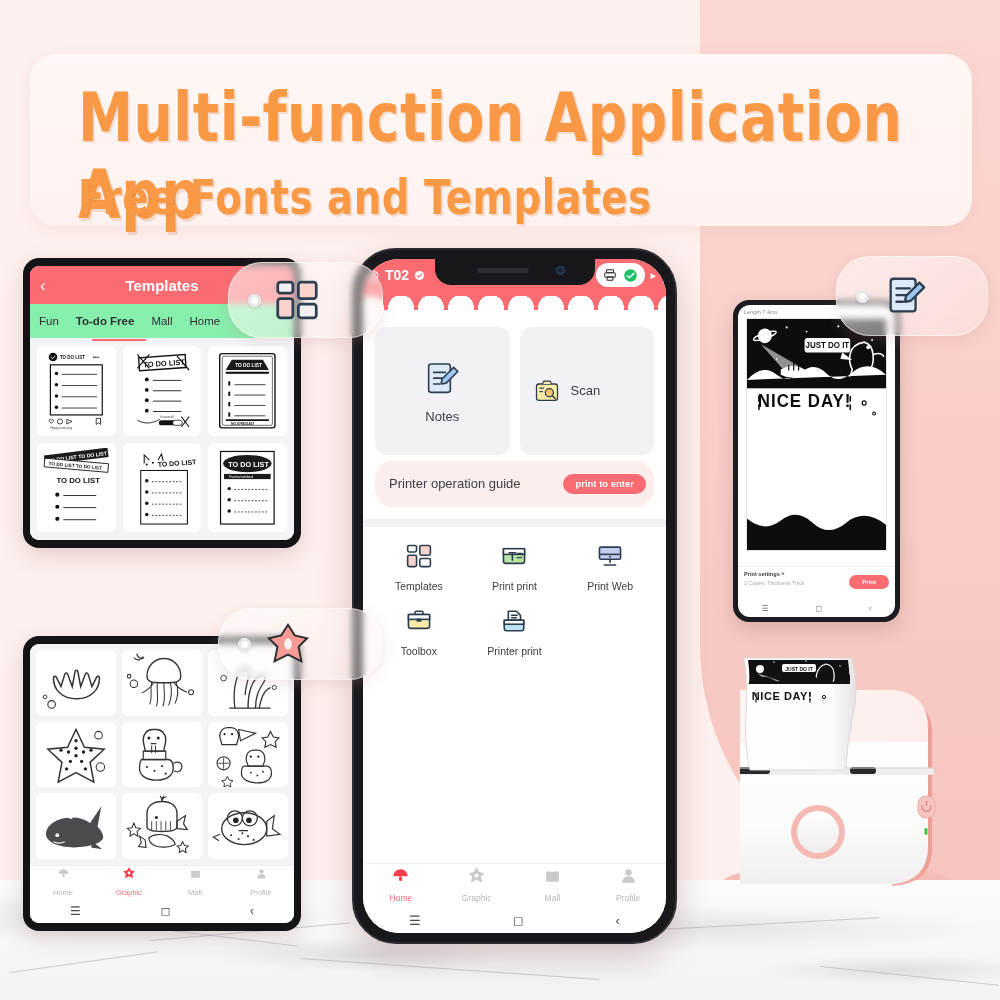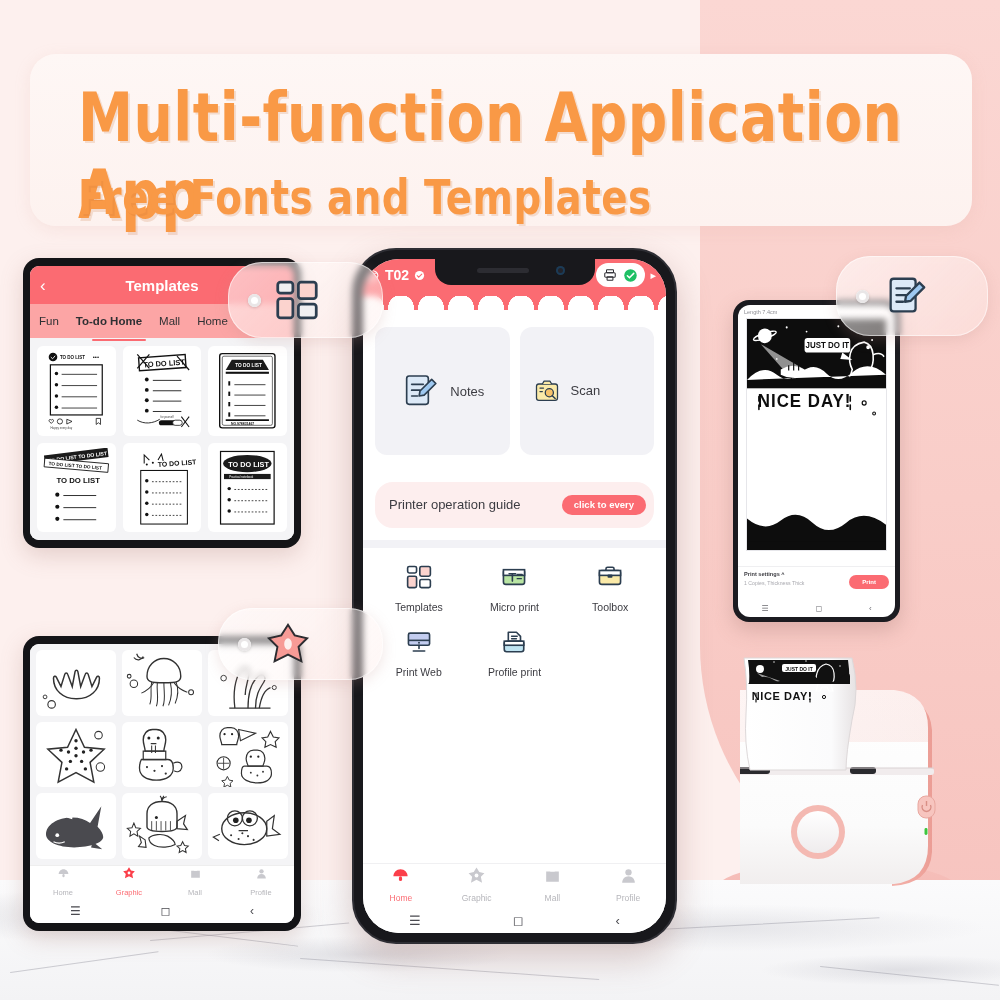--- a/index.html
+++ b/index.html
@@ -78,21 +78,21 @@
     height: 38px; background: #fb6b72; display: flex; align-items: center;
     position: relative;
   }
   .tpl-back { color: #fff; font-size: 17px; margin-left: 10px; line-height: 1; }
   .tpl-title {
     position: absolute; left: 0; right: 0; text-align: center;
     color: #fff; font-size: 15px; font-weight: 600;
   }
   .tpl-tabs {
     display: flex; align-items: center; height: 34px; padding: 0 9px; gap: 17px;
-    background: #fca5a5; position: relative;
+    background: #86efac; position: relative;
   }
   .tpl-tabs .tab { font-size: 11.5px; color: #2f3033; white-space: nowrap; }
   .tpl-tabs .tab.active { font-weight: 700; }
   .tpl-underline {
     position: absolute; left: 62px; bottom: -3px; width: 54px; height: 2.5px;
     background: #fb6b72; border-radius: 2px;
   }
   .tpl-grid {
     padding: 8px 7px; display: grid; grid-template-columns: repeat(3,1fr);
     gap: 7px; background: #f4f4f6; height: calc(100% - 72px);
@@ -185,32 +185,32 @@
       radial-gradient(circle 13px at 252px 12px, #fff 99%, transparent 100%),
       radial-gradient(circle 13px at 282px 12px, #fff 99%, transparent 100%),
       radial-gradient(circle 13px at 312px 12px, #fff 99%, transparent 100%),
       linear-gradient(#fff,#fff) 0 14px/100% 12px no-repeat;
   }
   .ph-body { padding: 10px 12px 0; }
   .quick {
     display: grid; grid-template-columns: 1fr 1fr; gap: 10px;
   }
   .card-notes {
-    background: #f2f2f6; border-radius: 12px; display: flex; flex-direction: row;
+    background: #f2f2f6; border-radius: 12px; display: flex; flex-direction: column;
     align-items: center; justify-content: center; gap: 10px; height: 128px;
   }
   .card-notes span { font-size: 13px; color: #3c3c42; }
   .quick-right { display: flex; flex-direction: column; gap: 10px; }
   .card-row {
     background: #f2f2f6; border-radius: 12px; flex: 1; display: flex;
     align-items: center; gap: 10px; padding-left: 13px;
   }
   .card-row span { font-size: 13px; color: #3c3c42; line-height: 1.22; }
   .guide {
-    margin-top: 27px; background: #fdeeee; border-radius: 18px; height: 46px;
+    margin-top: 6px; background: #fdeeee; border-radius: 18px; height: 46px;
     display: flex; align-items: center; justify-content: space-between;
     padding: 0 8px 0 14px;
   }
   .guide .gtext { font-size: 13px; color: #3c3c42; line-height: 1.2; }
   .guide .gbtn {
     background: #fb6b72; color: #fff; border-radius: 14px; font-size: 9.5px;
     text-align: center; line-height: 1.15; padding: 5px 12px; font-weight: 600;
   }
   .sep { height: 8px; background: #f2f2f6; margin-top: 12px; }
   .feat {
@@ -309,21 +309,21 @@
 </div>
 
 <div class="tablet" id="tablet-templates">
   <div class="screen">
     <div class="tpl-head">
       <div class="tpl-back">‹</div>
       <div class="tpl-title">Templates</div>
     </div>
     <div class="tpl-tabs">
       <div class="tab">Fun</div>
-      <div class="tab active">To-do Home</div>
+      <div class="tab active">To-do Free</div>
       <div class="tab">Mall</div>
       <div class="tab">Home</div>
       <div class="tpl-underline"></div>
     </div>
     <div class="tpl-grid">
 
       <div class="tpl-card">
         <svg viewBox="0 0 70 92">
           <circle cx="8" cy="7" r="5" fill="#111"></circle>
             <path d="M5.5 7l2 2 3-3.5" stroke="#fff" stroke-width="1" fill="none"></path>
@@ -761,21 +761,21 @@
               <circle cx="28" cy="27" r="7" fill="#f5c26b" stroke="#2c3e50" stroke-width="2.2"></circle>
               <line x1="33" y1="32" x2="38" y2="37" stroke="#2c3e50" stroke-width="2.6" stroke-linecap="round"></line>
             </svg>
             <span>Scan</span>
           </div>
         </div>
       </div>
 
       <div class="guide">
         <div class="gtext">Printer operation guide</div>
-        <div class="gbtn">click to every</div>
+        <div class="gbtn">print to enter</div>
       </div>
     </div>
 
     <div class="sep"></div>
 
     <div class="feat">
       <div class="fi">
         <svg width="26" height="26" viewBox="0 0 32 32">
           <rect x="2" y="3" width="11" height="8" rx="2" fill="#fff" stroke="#2c3e50" stroke-width="2"></rect>
           <rect x="17" y="3" width="13" height="12" rx="2" fill="#fbd3ce" stroke="#2c3e50" stroke-width="2"></rect>
@@ -787,51 +787,51 @@
       <div class="fi">
         <svg width="26" height="26" viewBox="0 0 32 32">
           <rect x="3" y="7" width="26" height="18" rx="3" fill="#b9e5a3" stroke="#2c3e50" stroke-width="2"></rect>
           <rect x="3" y="7" width="26" height="7" fill="#fff" stroke="#2c3e50" stroke-width="2"></rect>
           <path d="M10 12h8M14 12v9" stroke="#2c3e50" stroke-width="2" stroke-linecap="round"></path>
           <g stroke="#2c3e50" stroke-width="1.8" stroke-linecap="round">
               <line x1="20" y1="13" x2="26" y2="13"></line>
               <line x1="20" y1="18" x2="25" y2="18"></line>
             </g>
         </svg>
-        <span>Micro print</span>
+        <span>Print print</span>
+      </div>
+      <div class="fi">
+        <svg width="26" height="26" viewBox="0 0 32 32">
+          <rect x="3" y="5" width="26" height="15" rx="2" fill="#c3cdf0" stroke="#2c3e50" stroke-width="2"></rect>
+          <line x1="3" y1="14" x2="29" y2="14" stroke="#2c3e50" stroke-width="2"></line>
+          <path d="M16 20v4M9 27h14" stroke="#2c3e50" stroke-width="2" stroke-linecap="round"></path>
+          <circle cx="16" cy="17" r="1.2" fill="#2c3e50"></circle>
+        </svg>
+        <span>Print Web</span>
       </div>
       <div class="fi">
         <svg width="26" height="26" viewBox="0 0 32 32">
           <path d="M11 8V6a2 2 0 012-2h6a2 2 0 012 2v2" fill="none" stroke="#2c3e50" stroke-width="2"></path>
           <rect x="3" y="8" width="26" height="17" rx="3" fill="#fbeaa8" stroke="#2c3e50" stroke-width="2"></rect>
           <rect x="3" y="8" width="26" height="6" fill="#fff" stroke="#2c3e50" stroke-width="2"></rect>
           <rect x="13" y="13" width="6" height="4" rx="1" fill="#2c3e50"></rect>
         </svg>
         <span>Toolbox</span>
       </div>
       <div class="fi">
         <svg width="26" height="26" viewBox="0 0 32 32">
-          <rect x="3" y="5" width="26" height="15" rx="2" fill="#c3cdf0" stroke="#2c3e50" stroke-width="2"></rect>
-          <line x1="3" y1="14" x2="29" y2="14" stroke="#2c3e50" stroke-width="2"></line>
-          <path d="M16 20v4M9 27h14" stroke="#2c3e50" stroke-width="2" stroke-linecap="round"></path>
-          <circle cx="16" cy="17" r="1.2" fill="#2c3e50"></circle>
-        </svg>
-        <span>Print Web</span>
-      </div>
-      <div class="fi">
-        <svg width="26" height="26" viewBox="0 0 32 32">
           <path d="M9 4h10l5 5v6H9z" fill="#fff" stroke="#2c3e50" stroke-width="2" stroke-linejoin="round"></path>
           <g stroke="#2c3e50" stroke-width="1.7" stroke-linecap="round">
               <line x1="13" y1="9" x2="20" y2="9"></line>
               <line x1="13" y1="12" x2="19" y2="12"></line>
             </g>
           <rect x="4" y="15" width="24" height="13" rx="3" fill="#bfe4f2" stroke="#2c3e50" stroke-width="2"></rect>
           <rect x="4" y="15" width="24" height="5" fill="#fff" stroke="#2c3e50" stroke-width="2"></rect>
         </svg>
-        <span>Profile print</span>
+        <span>Printer print</span>
       </div>
     </div>
 
     <div class="ph-tabbar">
       <div class="tb active">
         <svg width="19" height="19" viewBox="0 0 24 24">
             <path d="M12 4c-5 0-9 4-9 9h18c0-5-4-9-9-9z" fill="#fb3f4a"></path>
             <rect x="10" y="13" width="4" height="6" rx="2" fill="#fb3f4a"></rect>
           </svg>
         <span>Home</span>

